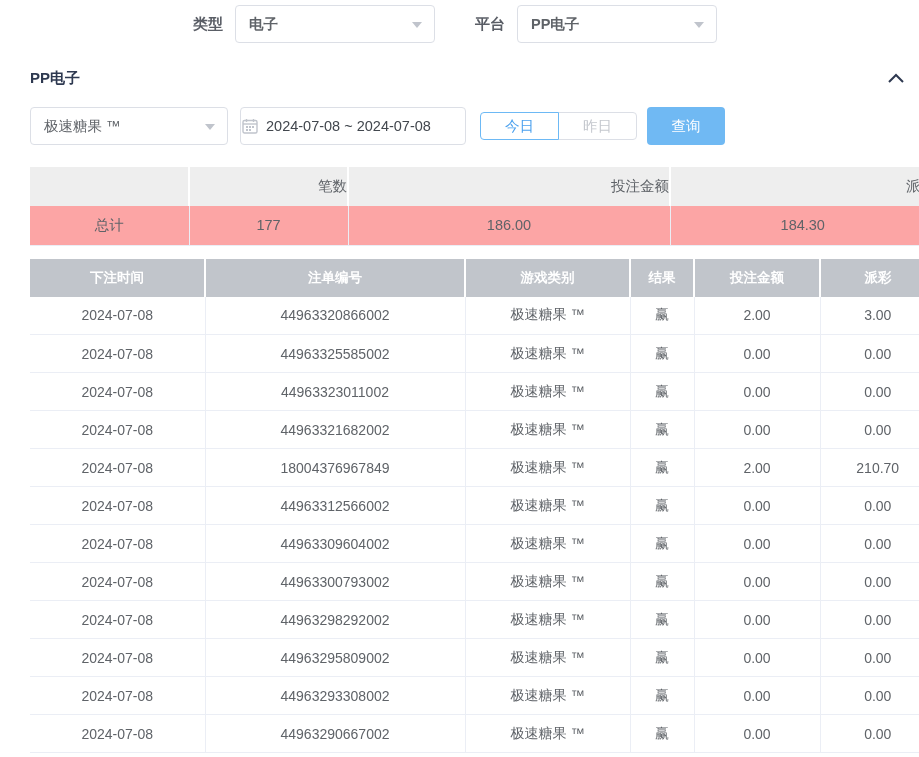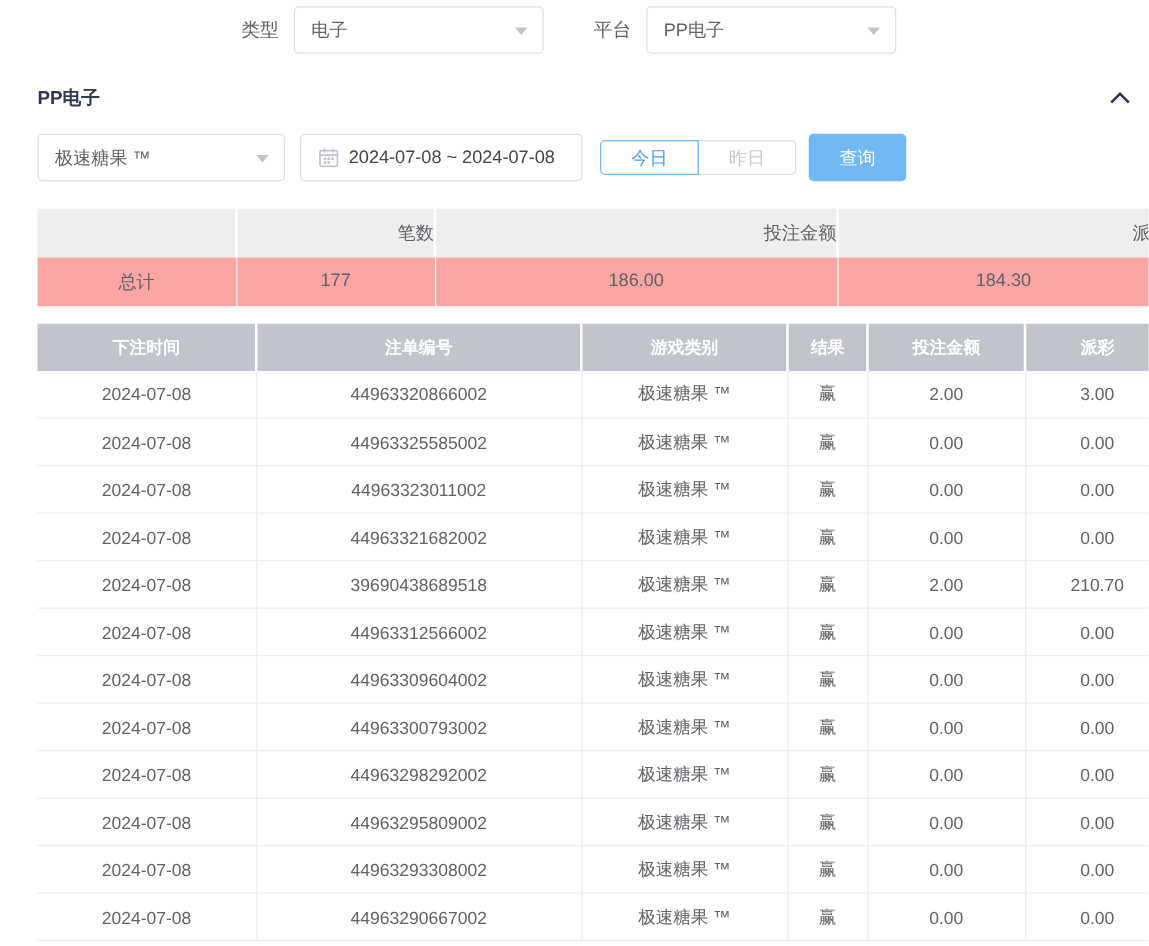--- a/index.html
+++ b/index.html
@@ -1,39 +1,39 @@
 <!DOCTYPE html>
 <html><head>
 <meta charset="utf-8">
 <style>
   * { margin:0; padding:0; box-sizing:border-box; }
   html,body { background:#fff; }
   body { font-family:"Liberation Sans","DejaVu Sans",sans-serif; color:#606266; }
   .page { position:relative; width:919px; height:757px; overflow:hidden; background:#fff; }
 
   
-  .top-filters { display:flex; align-items:center; margin:5px 0 0 193px; height:38px; }
+  .top-filters { display:flex; align-items:center; margin:5px 0 0 193px; height:38px;font-weight:bold; }
   .field-label { font-size:15px; color:#5a5e66; margin-right:12px; white-space:nowrap; }
   .select-box { position:relative; width:200px; height:38px; border:1px solid #dcdfe6; border-radius:4px;
                 display:flex; align-items:center; padding:0 30px 0 13px; font-size:14.5px; color:#5f6368;
                 background:#fff; cursor:pointer; }
   .select-box .caret { position:absolute; right:12px; top:50%; margin-top:-2px; width:0; height:0;
                 border-left:5px solid transparent; border-right:5px solid transparent; border-top:6px solid #c0c4cc; }
   .gap-40 { width:40px; }
 
   
   .section-header { display:flex; align-items:center; justify-content:space-between; margin:24px 14px 0 30px; height:22px; }
   .section-title { font-size:15px; font-weight:bold; color:#2e3950; }
   .collapse-btn { width:18px; height:18px; display:flex; align-items:center; justify-content:center; cursor:pointer; }
 
   
   .toolbar { display:flex; align-items:center; margin:18px 0 0 30px; height:38px; }
   .toolbar .select-box { width:198px; }
   .date-range { display:flex; align-items:center; width:226px; height:38px; border:1px solid #dcdfe6;
-                border-radius:4px; margin-left:12px; padding:0 14px; background:#fff; cursor:text; }
+                border-radius:4px; margin-left:12px; padding:0 1px; background:#fff; cursor:text; }
   .date-range .cal { margin-right:8px; flex:0 0 auto; }
   .date-range .date-text { font-size:14.5px; color:#42474e; white-space:nowrap; }
   .quick-group { display:flex; margin-left:14px; }
   .quick-btn { width:79px; height:28px; border:1px solid #dcdfe6; background:#fff; display:flex;
                align-items:center; justify-content:center; font-size:14.5px; color:#c5c8ce; cursor:pointer; margin-left:-1px; }
   .quick-btn:first-child { border-radius:4px 0 0 4px; margin-left:0; }
   .quick-btn:last-child { border-radius:0 4px 4px 0; }
   .quick-btn.active { border-color:#6db9f5; color:#4aa0ee; position:relative; z-index:2; border-radius:4px 0 0 4px; }
   .search-btn { width:78px; height:38px; margin-left:10px; background:#70b9f3; color:#fff; font-size:14.5px;
                 border:none; border-radius:4px; display:flex; align-items:center; justify-content:center; cursor:pointer; }
@@ -186,21 +186,21 @@
       <td>2024-07-08</td>
       <td>44963321682002</td>
       <td>极速糖果 ™</td>
       <td>赢</td>
       <td>0.00</td>
       <td>0.00</td>
     </tr>
 
     <tr>
       <td>2024-07-08</td>
-      <td>39690438689518</td>
+      <td>18004376967849</td>
       <td>极速糖果 ™</td>
       <td>赢</td>
       <td>2.00</td>
       <td>210.70</td>
     </tr>
 
     <tr>
       <td>2024-07-08</td>
       <td>44963312566002</td>
       <td>极速糖果 ™</td>

